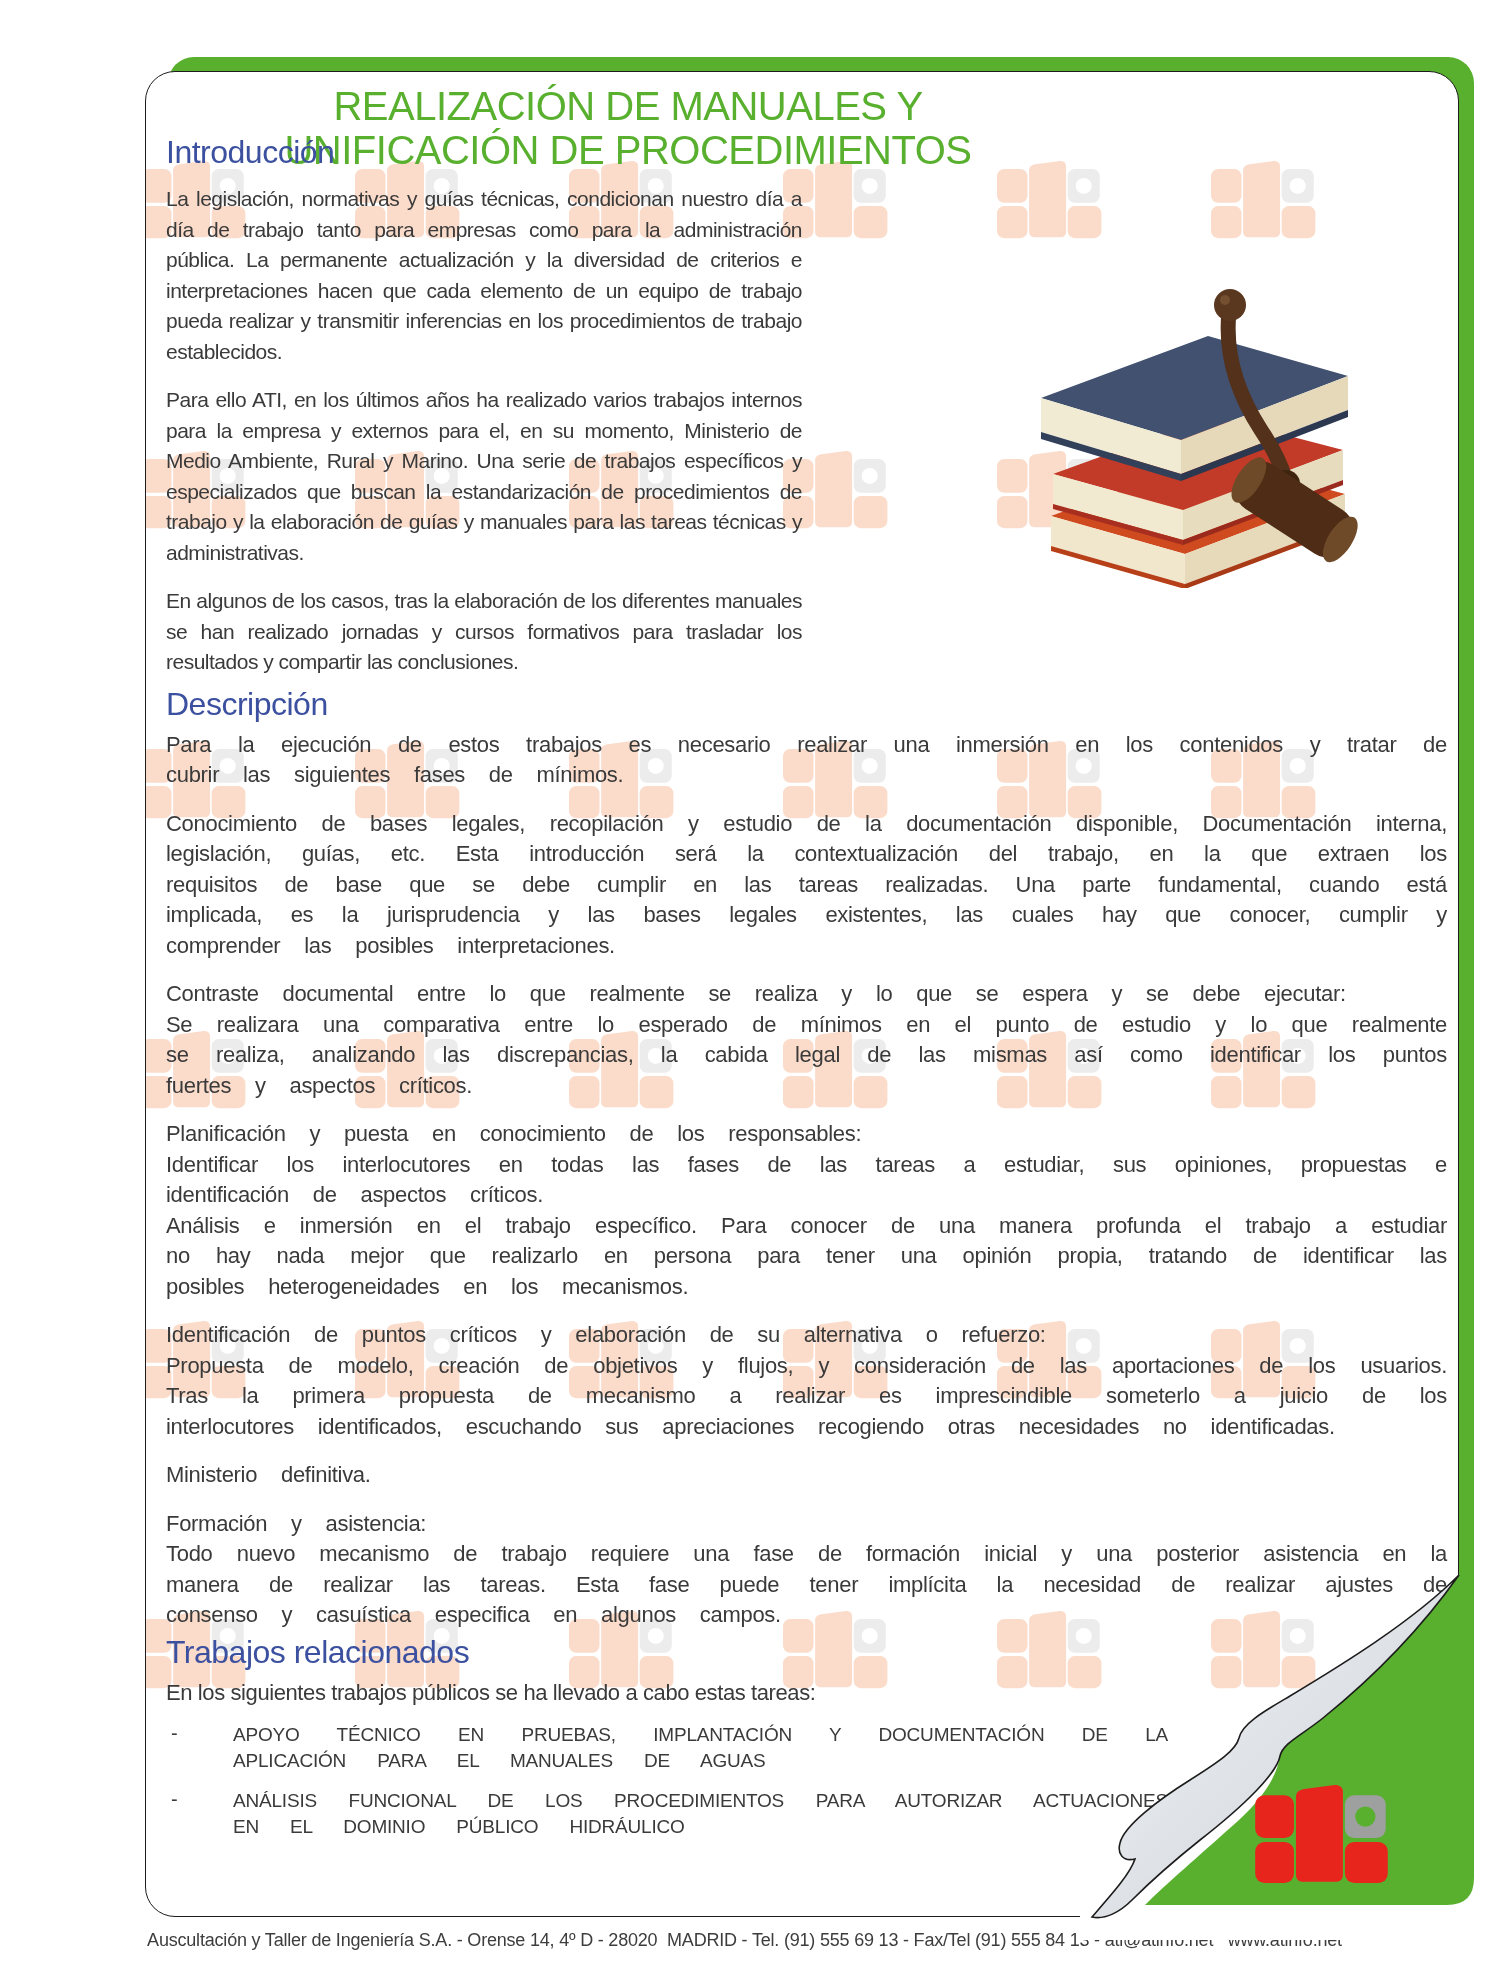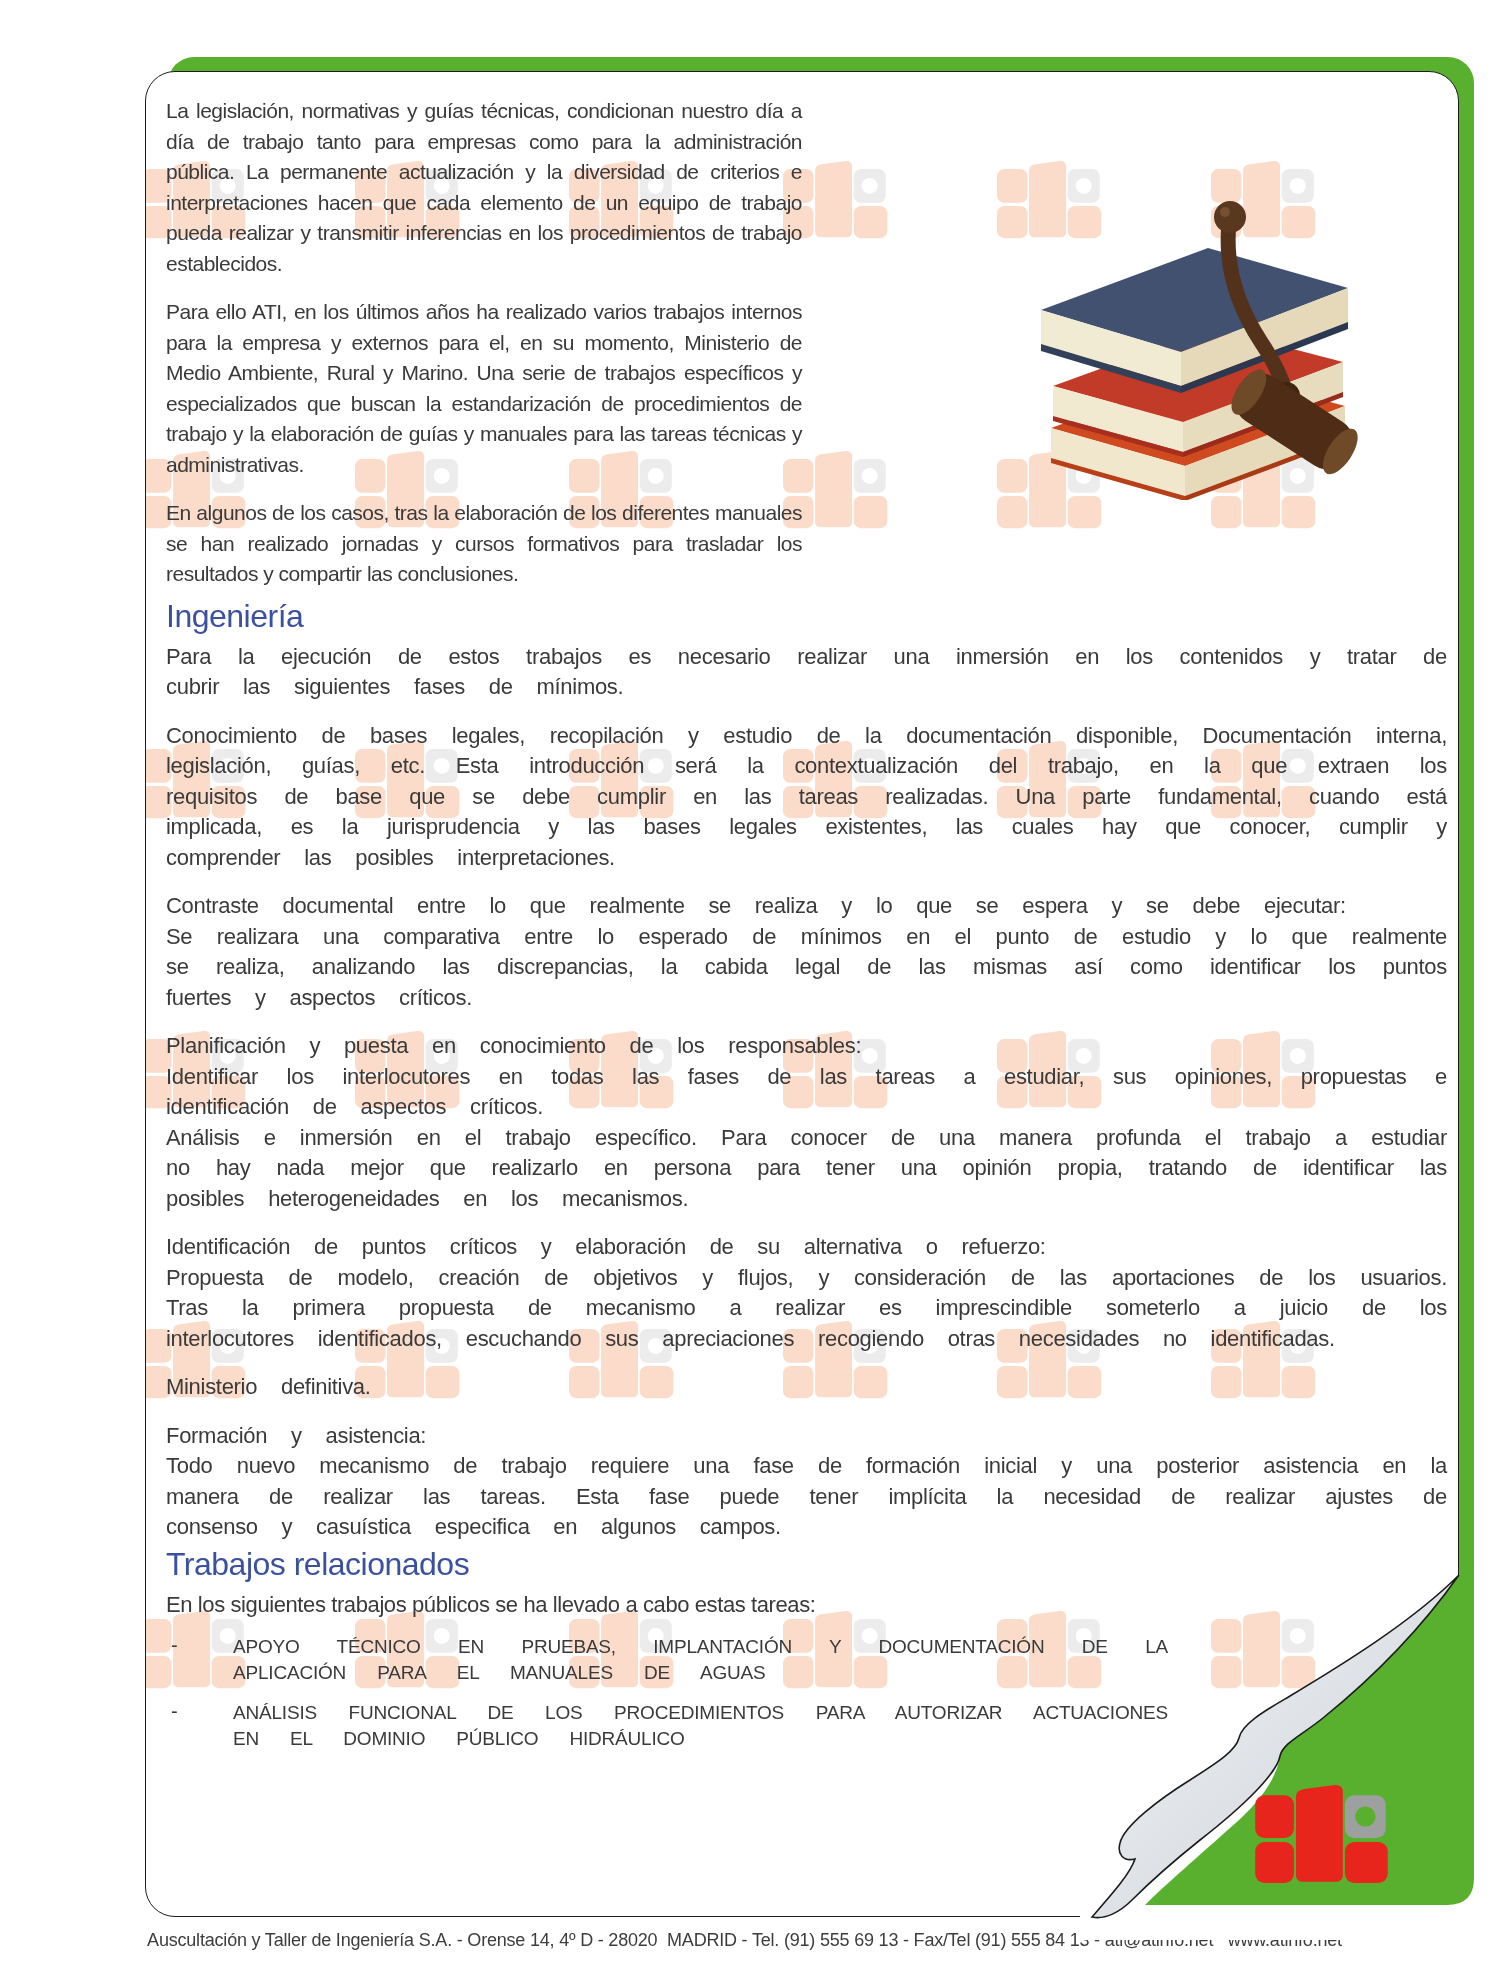--- a/index.html
+++ b/index.html
@@ -171,20 +171,27 @@
       </svg>
       <svg viewBox="0 0 132 102" class="wm" style="left: 851px; top: 1539px;">
         <use href="#atiLogo"></use>
       </svg>
       <svg viewBox="0 0 132 102" class="wm" style="left: 1065px; top: 1539px;">
         <use href="#atiLogo"></use>
       </svg>
     </div>
 
   <div class="content">
+    <div class="doc-header">
+      <div class="title">
+        <div>REALIZACIÓN DE MANUALES Y</div>
+        <div>UNIFICACIÓN DE PROCEDIMIENTOS</div>
+      </div>
+      <h2 class="h-intro">Introducción</h2>
+    </div>
 
     <div class="intro">
       <div class="float-illu">
         
         <svg width="340" height="310" viewBox="0 0 340 310" role="img">
 
           <g>
             <path d="M28,238 L188,180 L322,216 L162,276 Z" fill="#cf4a1f"></path>
             <path d="M28,238 L162,276 L162,306 L28,268 Z" fill="#f0e7cc"></path>
             <path d="M162,276 L322,216 L322,246 L162,306 Z" fill="#e6dabb"></path>
@@ -219,21 +226,21 @@
               <ellipse cx="326" cy="232" rx="12" ry="26" fill="#6f4a28"></ellipse>
             </g>
           </g>
         </svg>
       </div>
       <p>La legislación, normativas y guías técnicas, condicionan nuestro día a día de trabajo tanto para empresas como para la administración pública. La permanente actualización y la diversidad de criterios e interpretaciones hacen que cada elemento de un equipo de trabajo pueda realizar y transmitir inferencias en los procedimientos de trabajo establecidos.</p>
       <p>Para ello ATI, en los últimos años ha realizado varios trabajos internos para la empresa y externos para el, en su momento, Ministerio de Medio Ambiente, Rural y Marino. Una serie de trabajos específicos y especializados que buscan la estandarización de procedimientos de trabajo y la elaboración de guías y manuales para las tareas técnicas y administrativas.</p>
       <p>En algunos de los casos, tras la elaboración de los diferentes manuales se han realizado jornadas y cursos formativos para trasladar los resultados y compartir las conclusiones.</p>
     </div>
 
-    <h2 class="h-desc">Ingeniería</h2>
+    <h2 class="h-desc">Descripción</h2>
     <div>
       <p class="pre first-after-h">Para la ejecución de estos trabajos es necesario realizar una inmersión en los contenidos y tratar de cubrir las siguientes fases de mínimos.</p>
       <p class="pre">Conocimiento de bases legales, recopilación y estudio de la documentación disponible, Documentación interna, legislación, guías, etc. Esta introducción será la contextualización del trabajo, en la que extraen los requisitos de base que se debe cumplir en las tareas realizadas. Una parte fundamental, cuando está implicada, es la jurisprudencia y las bases legales existentes, las cuales hay que conocer, cumplir y comprender las posibles interpretaciones.</p>
       <p class="pre">Contraste documental entre lo que realmente se realiza y lo que se espera y se debe ejecutar:
 Se realizara una comparativa entre lo esperado de mínimos en el punto de estudio y lo que realmente se realiza, analizando las discrepancias, la cabida legal de las mismas así como identificar los puntos fuertes y aspectos críticos.</p>
       <p class="pre">Planificación y puesta en conocimiento de los responsables:
 Identificar los interlocutores en todas las fases de las tareas a estudiar, sus opiniones, propuestas e identificación de aspectos críticos.
 Análisis e inmersión en el trabajo específico. Para conocer de una manera profunda el trabajo a estudiar no hay nada mejor que realizarlo en persona para tener una opinión propia, tratando de identificar las posibles heterogeneidades en los mecanismos.</p>
       <p class="pre">Identificación de puntos críticos y elaboración de su alternativa o refuerzo:
 Propuesta de modelo, creación de objetivos y flujos, y consideración de las aportaciones de los usuarios. Tras la primera propuesta de mecanismo a realizar es imprescindible someterlo a juicio de los interlocutores identificados, escuchando sus apreciaciones recogiendo otras necesidades no identificadas.</p>

